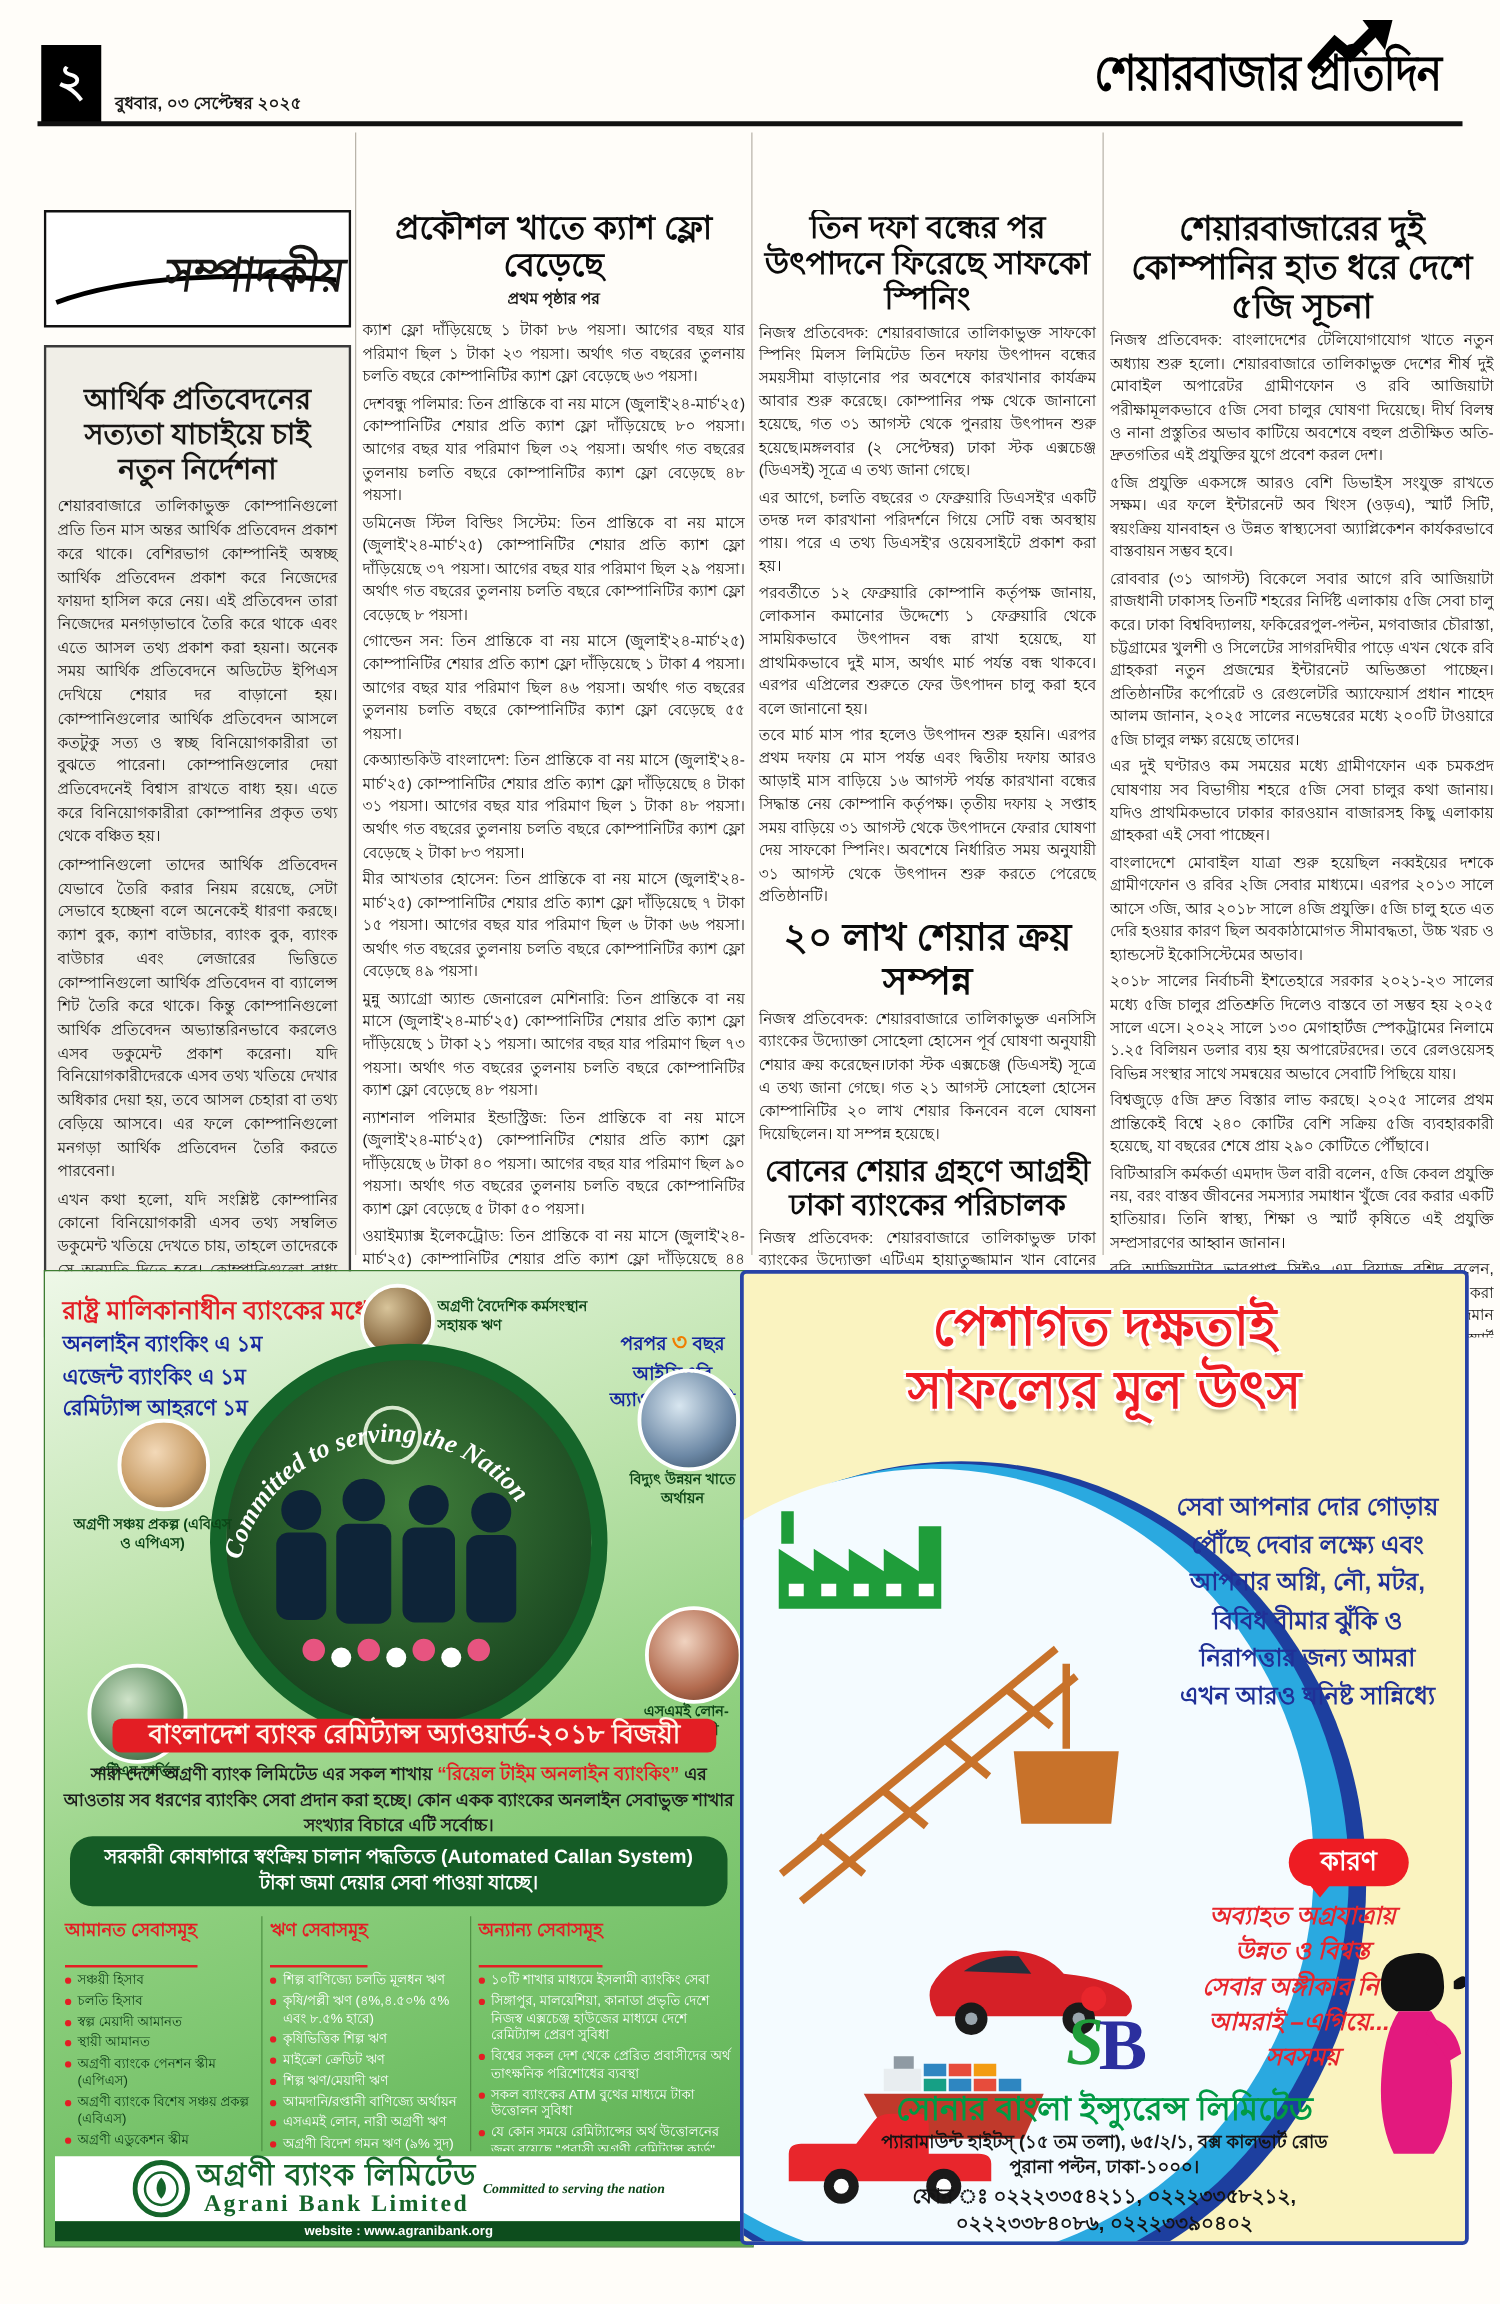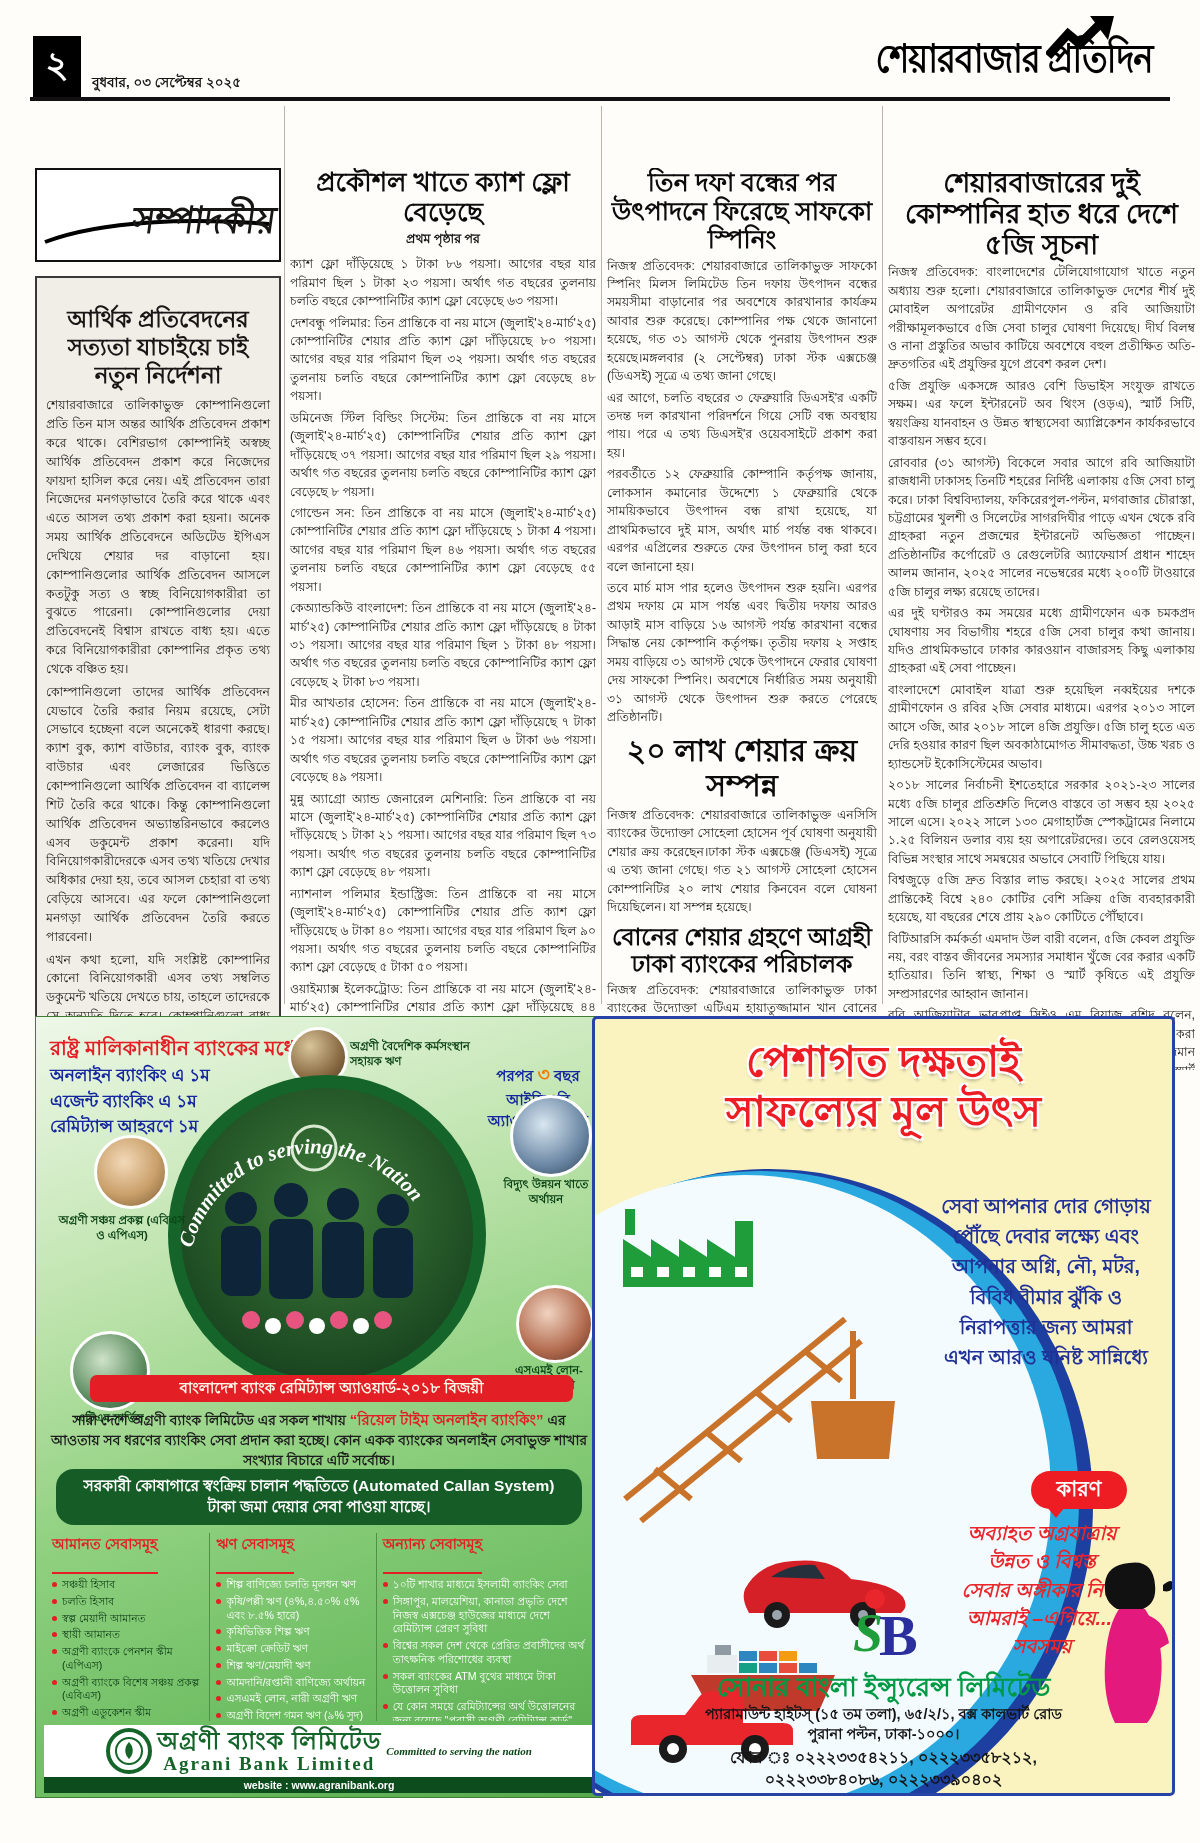--- a/index.html
+++ b/index.html
@@ -43,21 +43,21 @@
   .ag-circle{position:absolute;border-radius:50%;border:3px solid #fff;
      background:radial-gradient(circle at 35% 30%,#d8c49a,#8a6b43 60%,#4e3a22);}
   .ag-label{position:absolute;font-size:11.5px;font-weight:bold;color:#0c4416;line-height:1.3;}
   .ag-icab{position:absolute;right:10px;top:44px;width:108px;text-align:center;font-size:15px;
      font-weight:900;color:#15279e;line-height:1.45;}
   .ag-icab .num{color:#f07d00;font-size:19px;}
   .ag-ring{position:absolute;left:132px;top:58px;width:292px;height:292px;border-radius:50%;
      border:13px solid #15652a;background:radial-gradient(circle at 50% 40%,#3f7d3a,#1c4a22 70%,#122d17);overflow:hidden;}
   .ag-ringsvg{position:absolute;left:119px;top:45px;}
   .ag-banner{position:absolute;left:54px;top:358px;width:483px;height:27px;background:#e31e24;color:#fff7e8;
-     border-radius:7px;display:flex;align-items:center;justify-content:center;font-size:15px;font-weight:900;}
+     border-radius:7px;display:flex;align-items:center;justify-content:center;font-size:21px;font-weight:900;}
   .ag-para{position:absolute;left:14px;top:392px;width:538px;text-align:center;font-size:13.8px;
      font-weight:bold;color:#1d1d1d;line-height:1.45;}
   .ag-para .hl{color:#e31e24;font-size:15px;}
   .ag-callan{position:absolute;left:20px;top:452px;width:526px;height:56px;background:#155c26;color:#fff;
      border-radius:18px;display:flex;align-items:center;justify-content:center;text-align:center;
      font-size:15.5px;font-weight:bold;line-height:1.35;padding:0 14px;box-sizing:border-box;}
   .ag-services{position:absolute;left:10px;top:516px;width:546px;height:188px;display:flex;}
   .ag-scol{padding:0 6px;overflow:hidden;}
   .ag-scol+.ag-scol{border-left:1px solid #4f9244;}
   .ag-scol h4{margin:0 0 4px;font-size:14.5px;font-weight:900;color:#e31e24;

